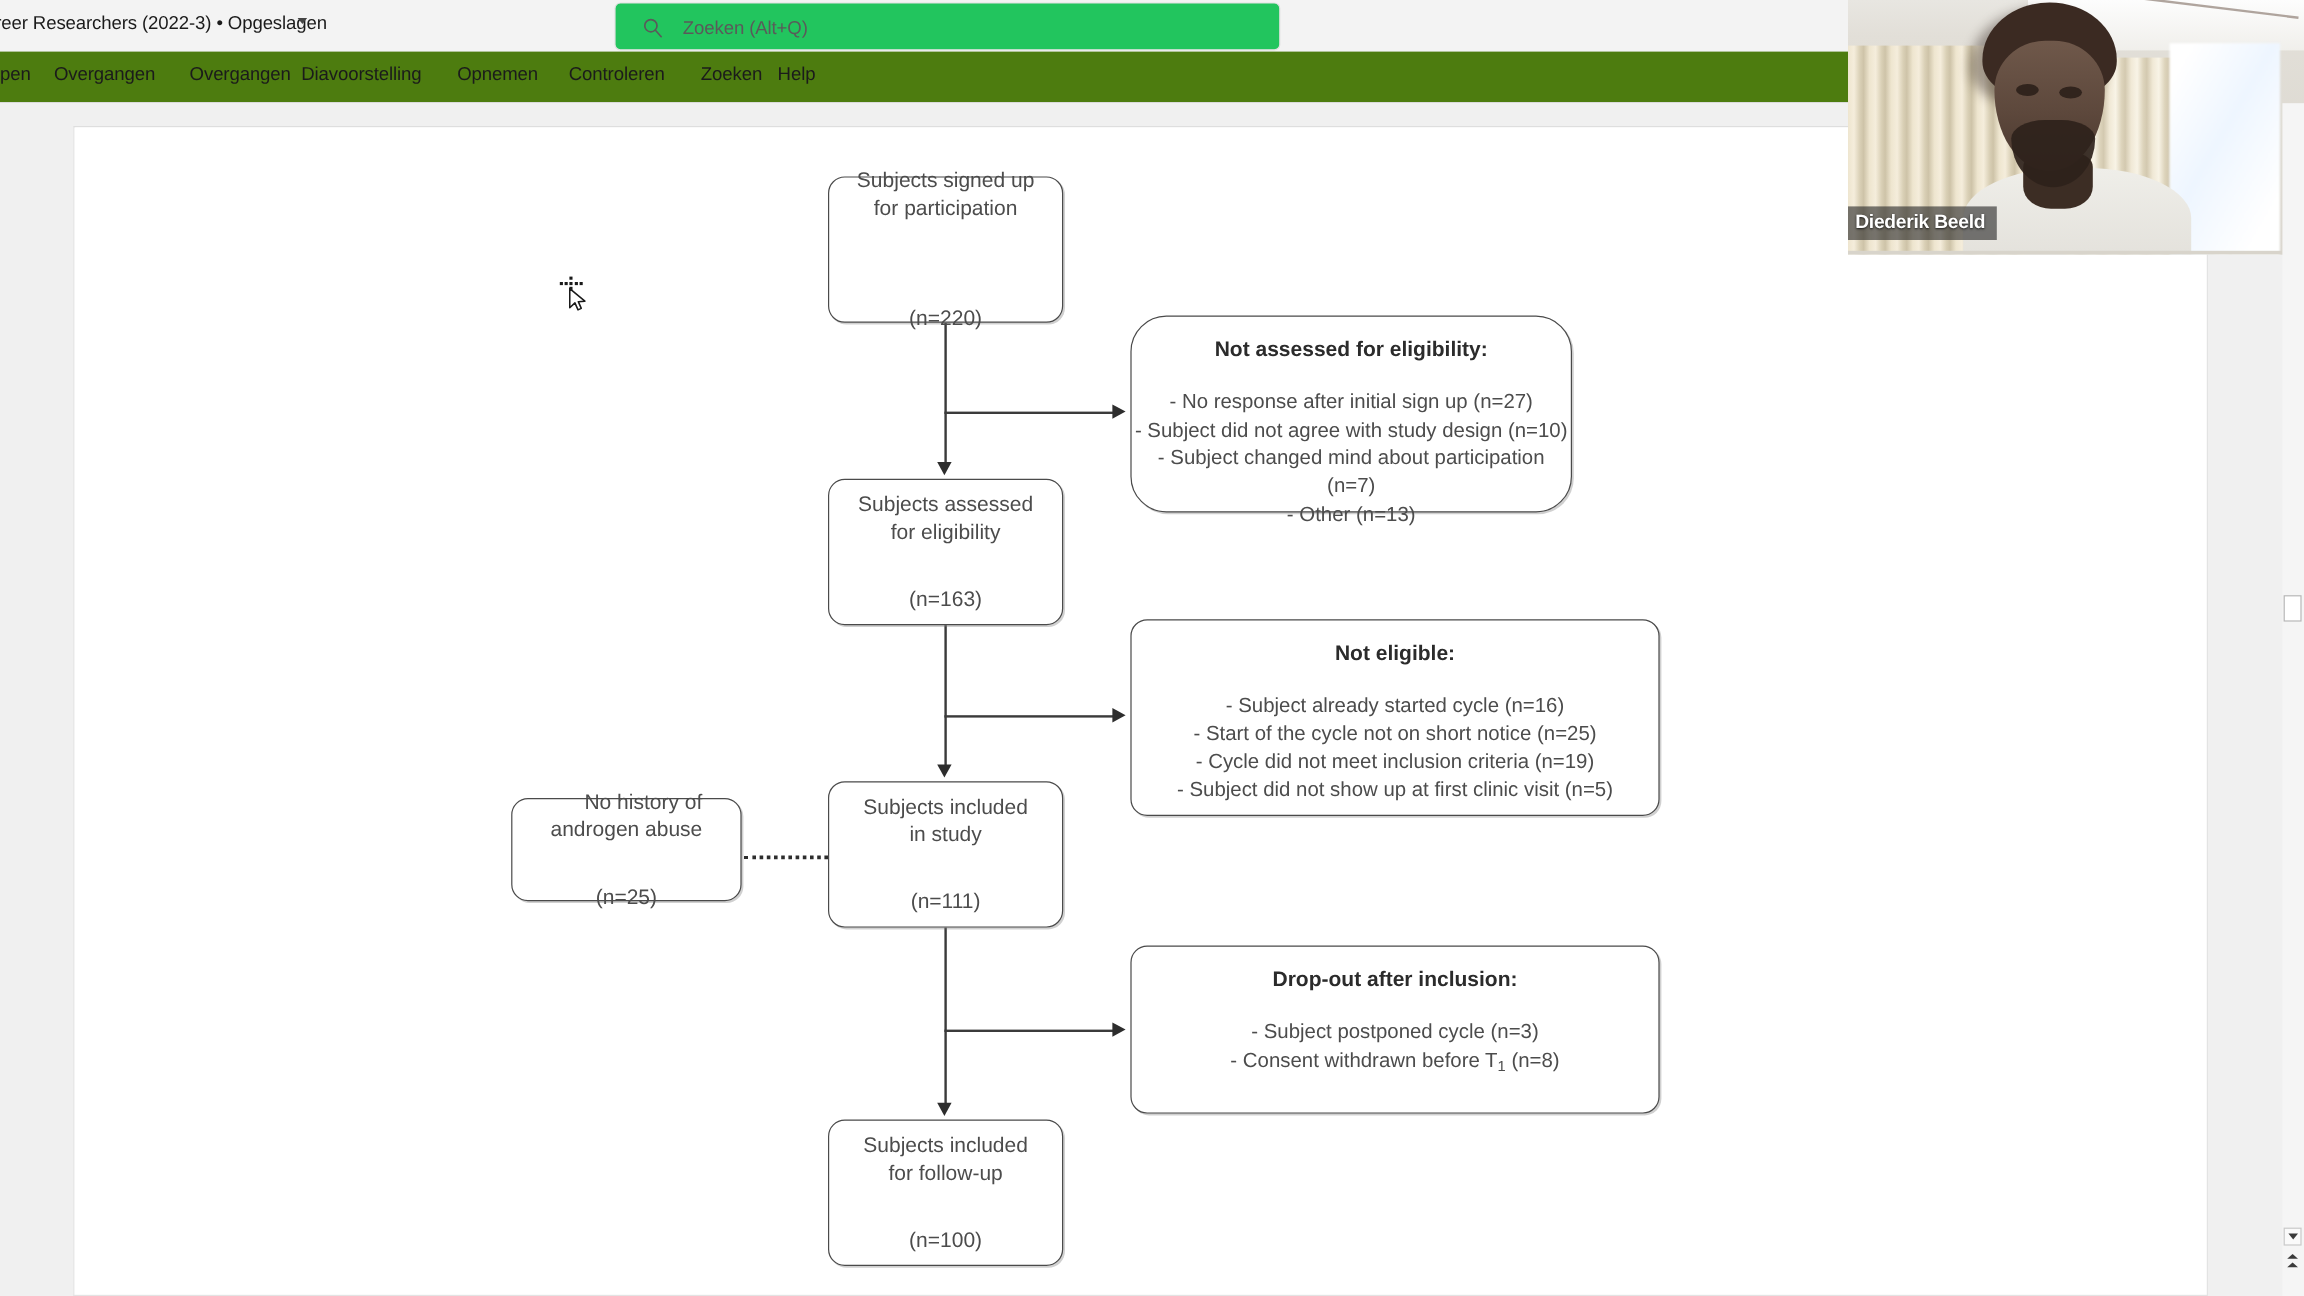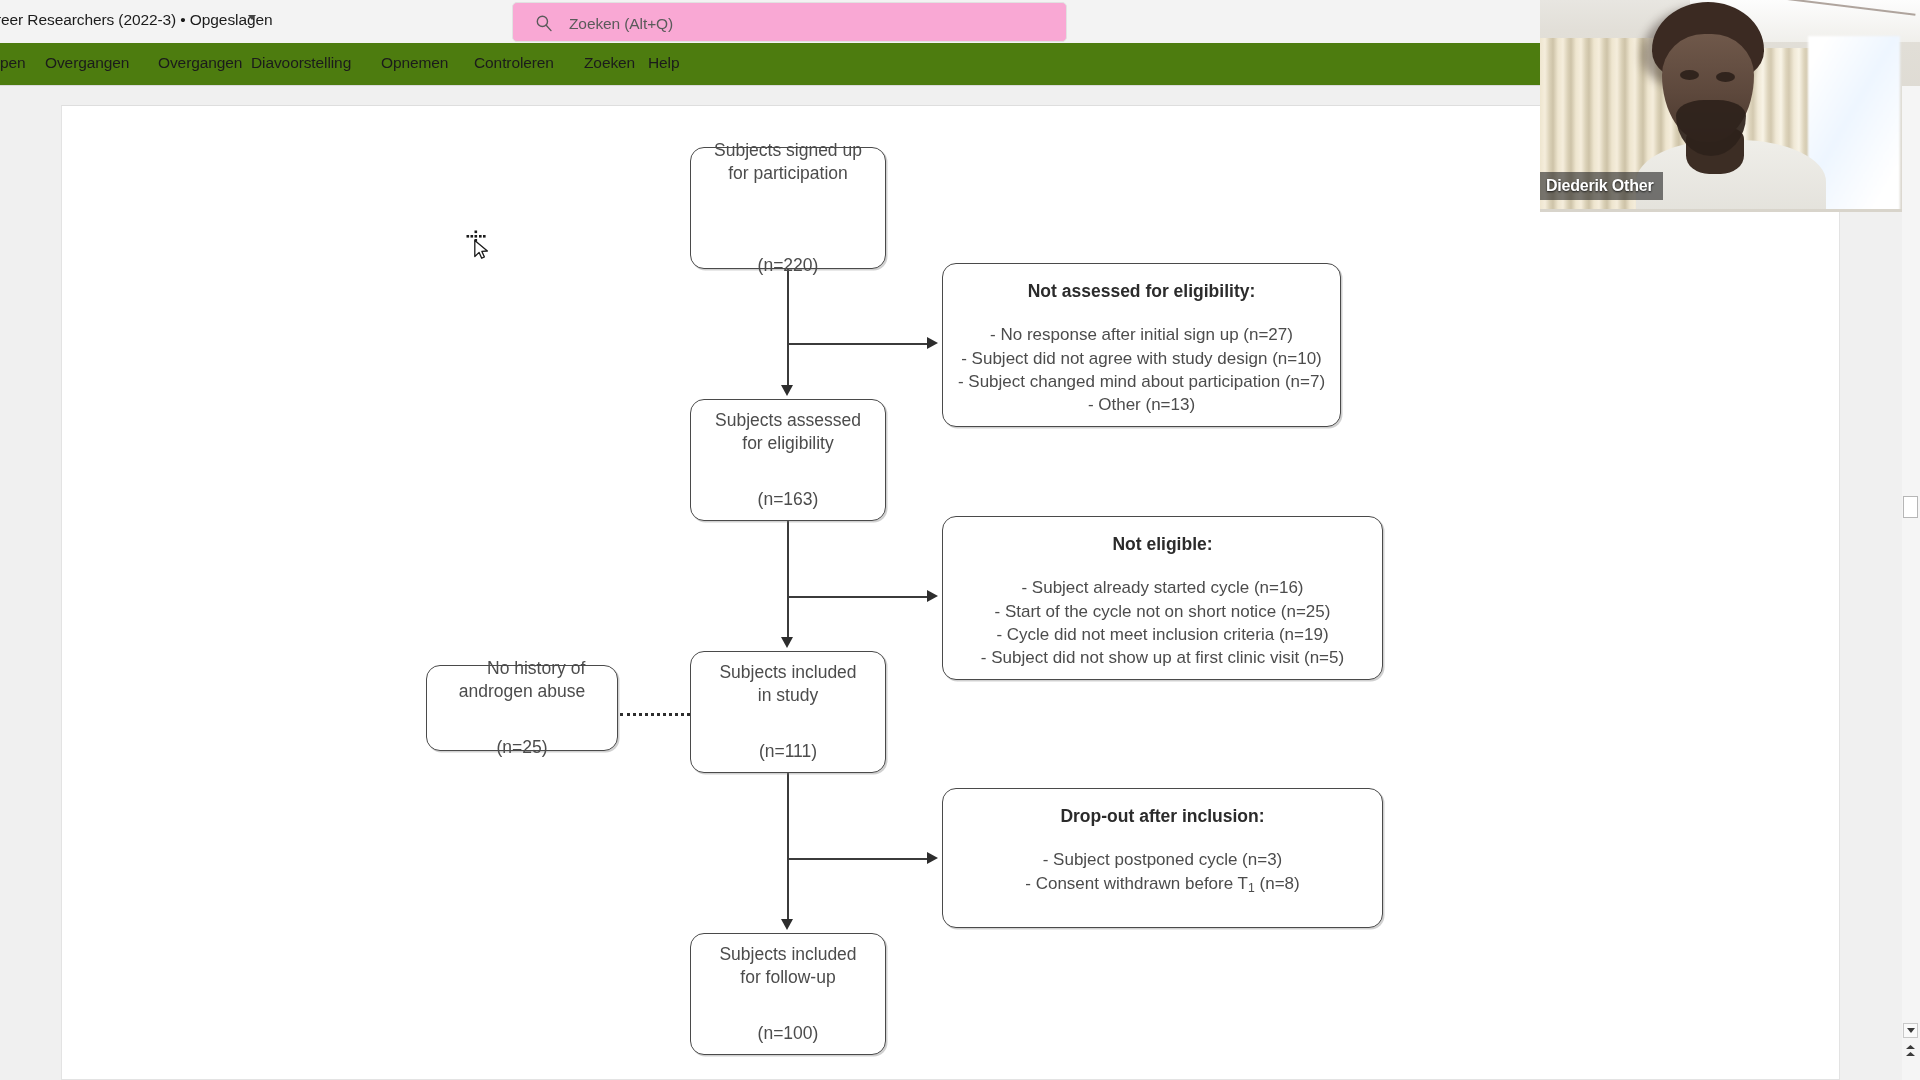--- a/index.html
+++ b/index.html
@@ -30,21 +30,21 @@
   .doc-title-caret {
     position: absolute; left: 248px; top: 15px;
     width: 0; height: 0;
     border-left: 4.5px solid transparent;
     border-right: 4.5px solid transparent;
     border-top: 5px solid #444;
   }
   .searchbox {
     position: absolute; left: 512px; top: 2px;
     width: 555px; height: 40px;
-    background: #f9a8d4;
+    background: #22c55e;
     border: 1px solid #e2e2e2;
     border-radius: 5px;
   }
   .search-ico {
     position: absolute; left: 22px; top: 11px;
     width: 18px; height: 18px;
   }
   .search-ph {
     position: absolute; left: 56px; top: 12px;
     font-size: 15.5px; color: #5a5a5a;
@@ -336,21 +336,21 @@
 for follow-up</div>
           <div class="cnt">(n=100)</div>
         </div>
 
         <div class="node" style="left:364px; top:559px; width:192px; height:86px;text-align:right;">
           <div class="ttl">No history of
 androgen abuse</div>
           <div class="cnt">(n=25)</div>
         </div>
 
-        <div class="node detail" style="left:880px; top:157px; width:399px; height:164px;">
+        <div class="node detail" style="left:880px; top:157px; width:368px; height:164px;border-radius:30px;">
           <div class="hdr">Not assessed for eligibility:</div>
           <div class="lines">- No response after initial sign up (n=27)
 - Subject did not agree with study design (n=10)
 - Subject changed mind about participation (n=7)
 - Other (n=13)</div>
         </div>
 
         <div class="node detail" style="left:880px; top:410px; width:441px; height:164px;">
           <div class="hdr">Not eligible:</div>
           <div class="lines">- Subject already started cycle (n=16)
@@ -390,21 +390,21 @@
     <div class="wc-curtain-r"></div>
     <div class="wc-window-glare"></div>
     <div class="wc-shirt"></div>
     <div class="wc-neck"></div>
     <div class="wc-hair"></div>
     <div class="wc-face"></div>
     <div class="wc-eye-l"></div>
     <div class="wc-eye-r"></div>
     <div class="wc-beard"></div>
     <div class="wc-namebar">
-      <span class="wc-name">Diederik Other</span>
+      <span class="wc-name">Diederik Beeld</span>
     </div>
     <div class="wc-bottom-edge"></div>
   </div>
 
   <div class="vscroll">
     <div class="vscroll-thumb"></div>
     <div class="vscroll-btn b1">
       <div class="caret-dn"></div>
     </div>
     <svg class="dbl-caret" viewBox="0 0 11 14">

